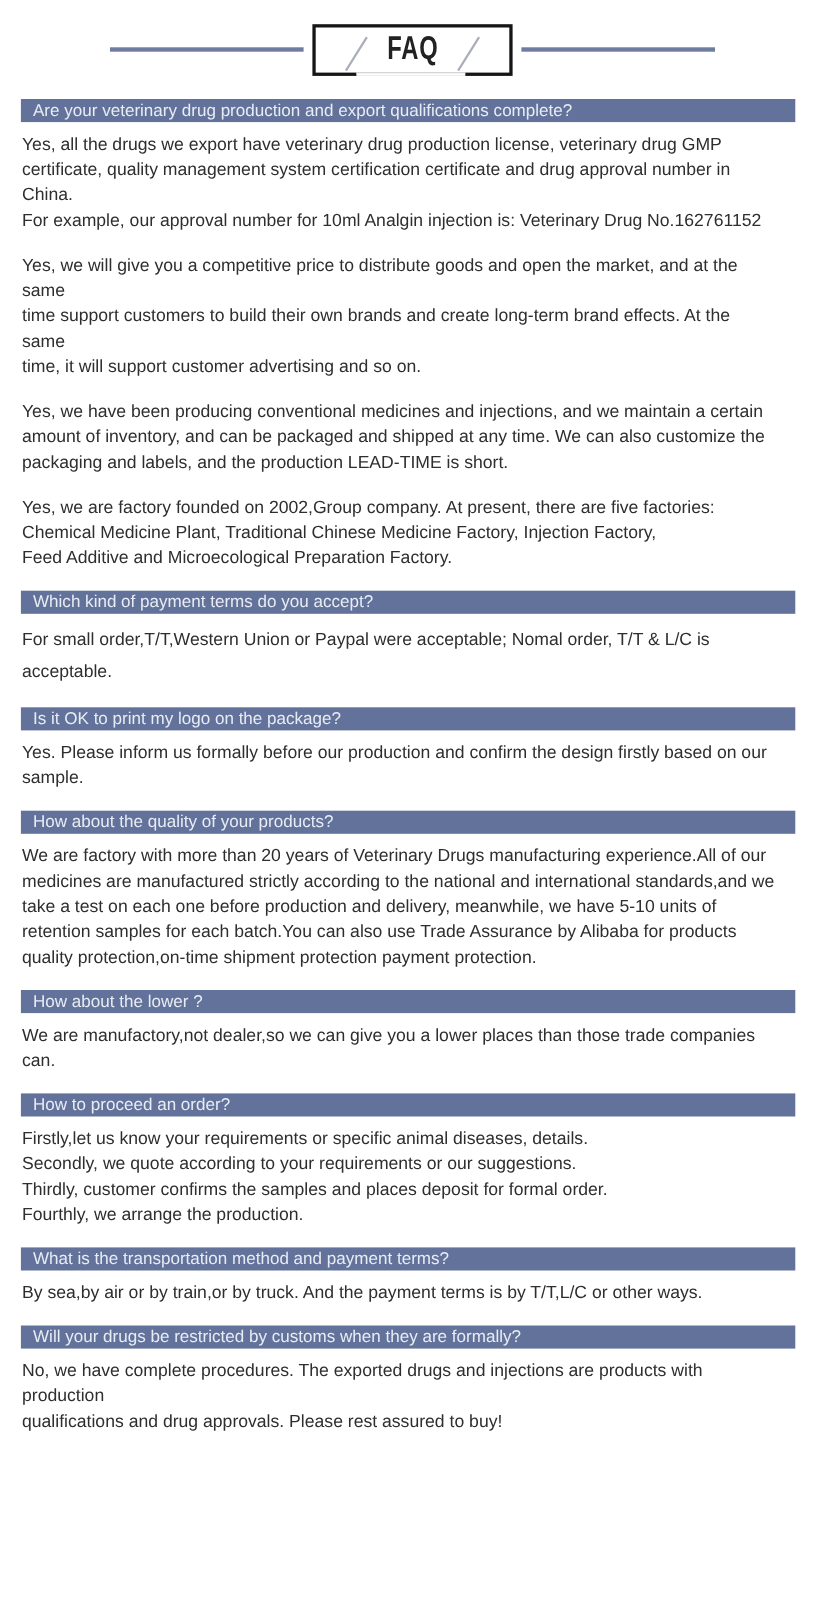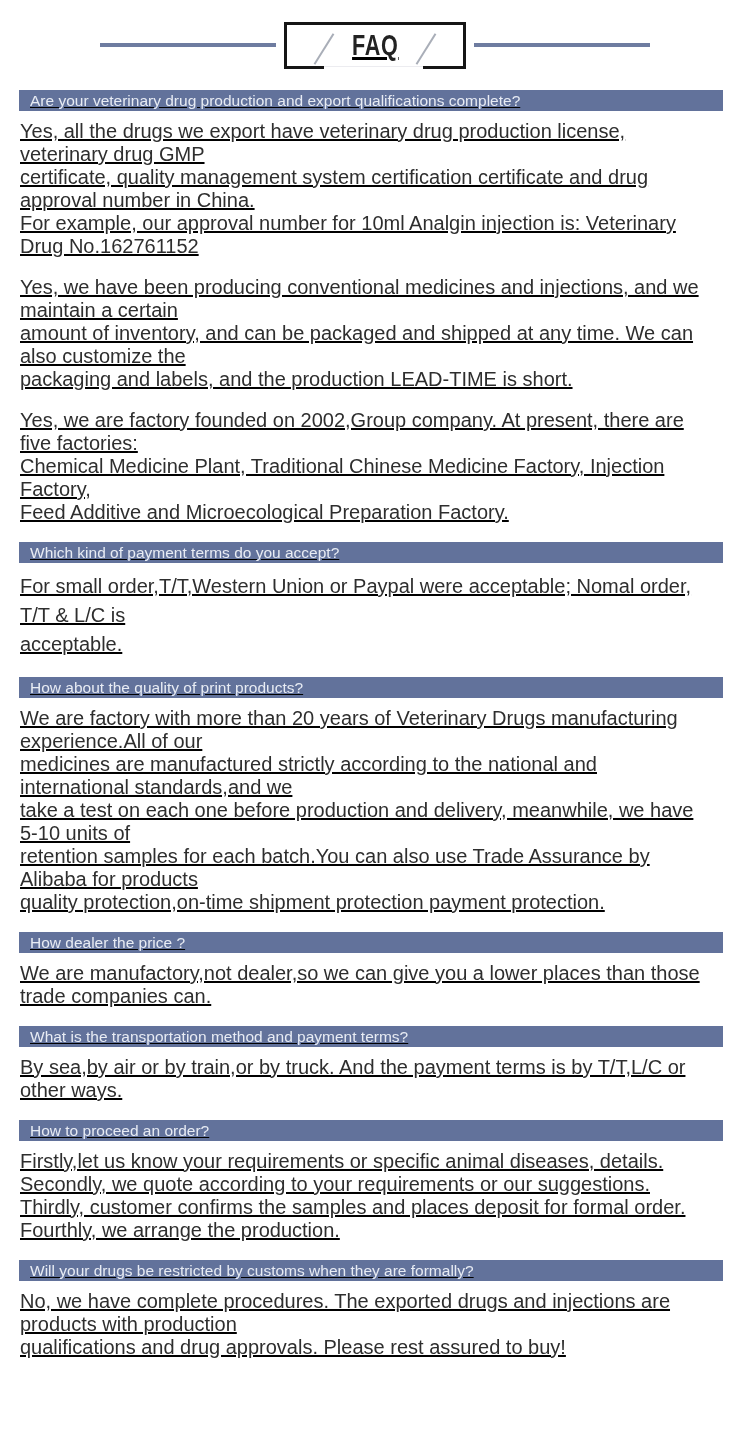--- a/index.html
+++ b/index.html
@@ -7,21 +7,20 @@
     background: #ffffff;
     font-family: "Liberation Sans", sans-serif;
     -webkit-font-smoothing: antialiased;
   }
   .page {
     width: 750px;
     height: 1454px;
     margin: 0 auto;
     background: #ffffff;
     overflow: hidden;
-    text-decoration: underline;
   }
 
   
   .faq-header {
     height: 90px;
     display: flex;
     align-items: center;
     justify-content: center;
   }
   .hline {
@@ -82,21 +81,21 @@
     padding-left: 11px;
     overflow: hidden;
   }
   .q-text { white-space: nowrap; }
   .q-text.q-condensed {
     transform: scaleX(0.84);
     transform-origin: left center;
   }
   .answer {
     margin: 9px 44px 18px 20px;
-    font-size: 20px;
+    font-size: 16px;
     line-height: 23px;
     color: #2e2e2e;
     white-space: pre-line;
   }
   .answer.answer-spread { line-height: 29px; }
 </style>
 </head>
 <body>
 
 <div class="page">
@@ -115,20 +114,23 @@
   <section class="faq-item">
     <div class="q-bar">
       <span class="q-text">Are your veterinary drug production and export qualifications complete?</span>
     </div>
     <p class="answer">Yes, all the drugs we export have veterinary drug production license, veterinary drug GMP
 certificate, quality management system certification certificate and drug approval number in China.
 For example, our approval number for 10ml Analgin injection is: Veterinary Drug No.162761152</p>
   </section>
 
   <section class="faq-item">
+    <p class="answer">Yes, we will give you a competitive price to distribute goods and open the market, and at the same
+time support customers to build their own brands and create long-term brand effects. At the same
+time, it will support customer advertising and so on.</p>
   </section>
 
   <section class="faq-item">
     <p class="answer">Yes, we have been producing conventional medicines and injections, and we maintain a certain
 amount of inventory, and can be packaged and shipped at any time. We can also customize the
 packaging and labels, and the production LEAD-TIME is short.</p>
   </section>
 
   <section class="faq-item">
     <p class="answer">Yes, we are factory founded on 2002,Group company. At present, there are five factories:
@@ -137,57 +139,64 @@
   </section>
 
   <section class="faq-item">
     <div class="q-bar">
       <span class="q-text">Which kind of payment terms do you accept?</span>
     </div>
     <p class="answer answer-spread">For small order,T/T,Western Union or Paypal were acceptable; Nomal order, T/T &amp; L/C is
 acceptable.</p>
   </section>
 
-
-  <section class="faq-item">
-    <div class="q-bar">
-      <span class="q-text">How about the quality of print products?</span>
+  <section class="faq-item">
+    <div class="q-bar">
+      <span class="q-text">Is it OK to print my logo on the package?</span>
+    </div>
+    <p class="answer">Yes. Please inform us formally before our production and confirm the design firstly based on our
+sample.</p>
+  </section>
+
+  <section class="faq-item">
+    <div class="q-bar">
+      <span class="q-text">How about the quality of your products?</span>
     </div>
     <p class="answer">We are factory with more than 20 years of Veterinary Drugs manufacturing experience.All of our
 medicines are manufactured strictly according to the national and international standards,and we
 take a test on each one before production and delivery, meanwhile, we have 5-10 units of
 retention samples for each batch.You can also use Trade Assurance by Alibaba for products
 quality protection,on-time shipment protection payment protection.</p>
   </section>
 
   <section class="faq-item">
     <div class="q-bar">
-      <span class="q-text">How dealer the price ?</span>
+      <span class="q-text">How about the lower ?</span>
     </div>
     <p class="answer">We are manufactory,not dealer,so we can give you a lower places than those trade companies can.</p>
-  </section>
-
-  <section class="faq-item">
-    <div class="q-bar">
-      <span class="q-text">What is the transportation method and payment terms?</span>
-    </div>
-    <p class="answer">By sea,by air or by train,or by truck. And the payment terms is by T/T,L/C or other ways.</p>
   </section>
 
   <section class="faq-item">
     <div class="q-bar">
       <span class="q-text">How to proceed an order?</span>
     </div>
     <p class="answer">Firstly,let us know your requirements or specific animal diseases, details.
 Secondly, we quote according to your requirements or our suggestions.
 Thirdly, customer confirms the samples and places deposit for formal order.
 Fourthly, we arrange the production.</p>
   </section>
 
   <section class="faq-item">
     <div class="q-bar">
+      <span class="q-text">What is the transportation method and payment terms?</span>
+    </div>
+    <p class="answer">By sea,by air or by train,or by truck. And the payment terms is by T/T,L/C or other ways.</p>
+  </section>
+
+  <section class="faq-item">
+    <div class="q-bar">
       <span class="q-text">Will your drugs be restricted by customs when they are formally?</span>
     </div>
     <p class="answer">No, we have complete procedures. The exported drugs and injections are products with production
 qualifications and drug approvals. Please rest assured to buy!</p>
   </section>
 
 </div>
 
 </body></html>

